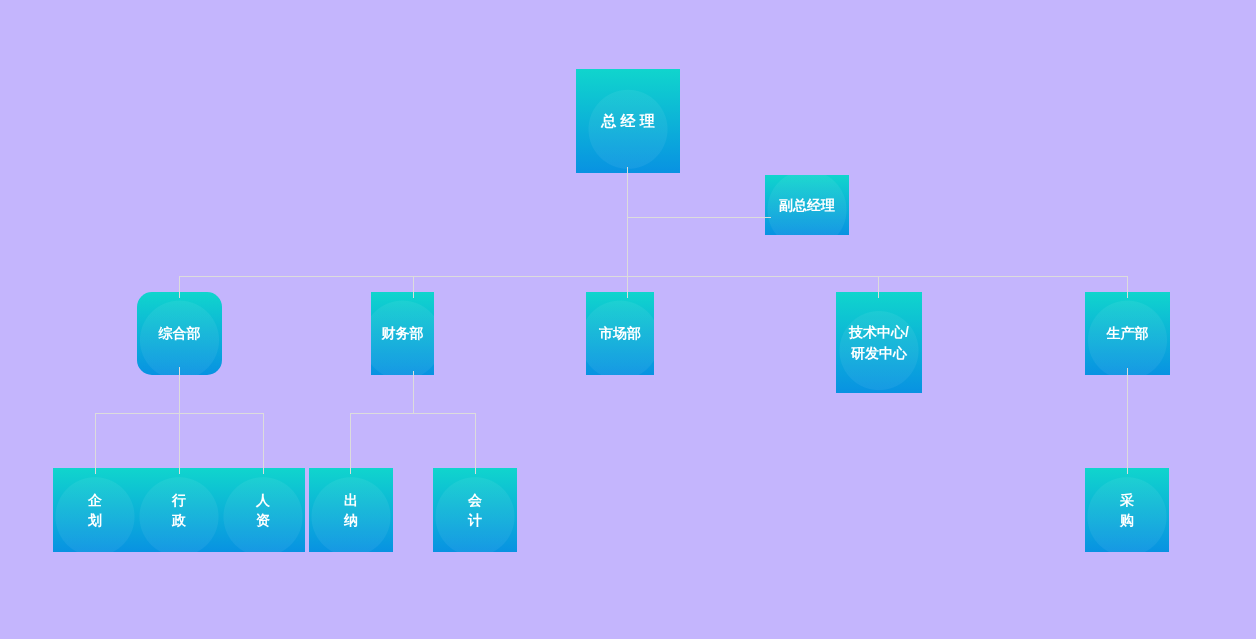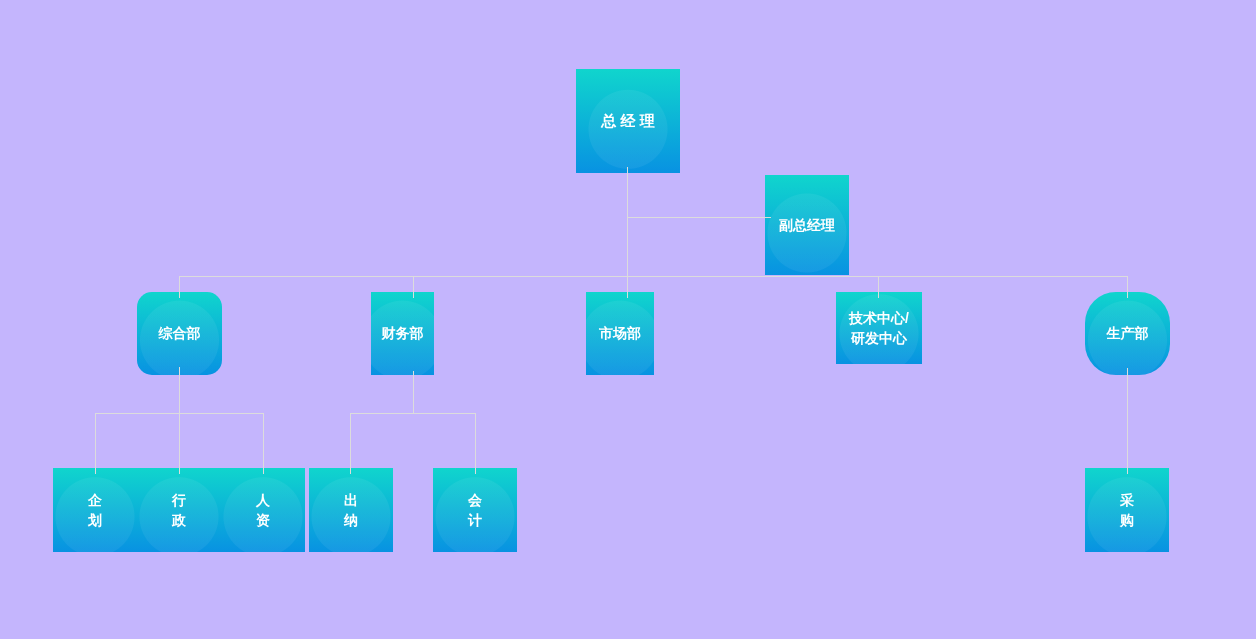--- a/index.html
+++ b/index.html
@@ -25,26 +25,26 @@
       linear-gradient(180deg, #10d5cd 0%, #0892e2 100%);
   }
   .line{
     position:absolute;
     z-index:3;
     background:#dcdcdc;
   }
 
   
   #n-ceo{left:576px;top:69px;width:104px;height:104px;font-size:15px;}
-  #n-deputy{left:765px;top:175px;width:84px;height:100px;}
+  #n-deputy{left:765px;top:175px;width:84px;height:60px;}
   #n-general{left:137px;top:292px;width:85px;height:83px;border-radius:15px;}
   #n-finance{left:371px;top:292px;width:63px;height:83px;}
   #n-market{left:586px;top:292px;width:68px;height:83px;}
-  #n-tech{left:836px;top:292px;width:86px;height:72px;}
-  #n-production{left:1085px;top:292px;width:85px;height:83px;border-radius:31px;}
+  #n-tech{left:836px;top:292px;width:86px;height:101px;}
+  #n-production{left:1085px;top:292px;width:85px;height:83px;}
   #n-planning{left:53px;top:468px;width:84px;height:84px;}
   #n-admin{left:137px;top:468px;width:84px;height:84px;}
   #n-hr{left:221px;top:468px;width:84px;height:84px;}
   #n-cashier{left:309px;top:468px;width:84px;height:84px;}
   #n-accounting{left:433px;top:468px;width:84px;height:84px;}
   #n-purchasing{left:1085px;top:468px;width:84px;height:84px;}
 
   
   #l-ceo-v{left:627px;top:167px;width:1px;height:131px;}
   #l-deputy-h{left:627px;top:217px;width:144px;height:1px;}

